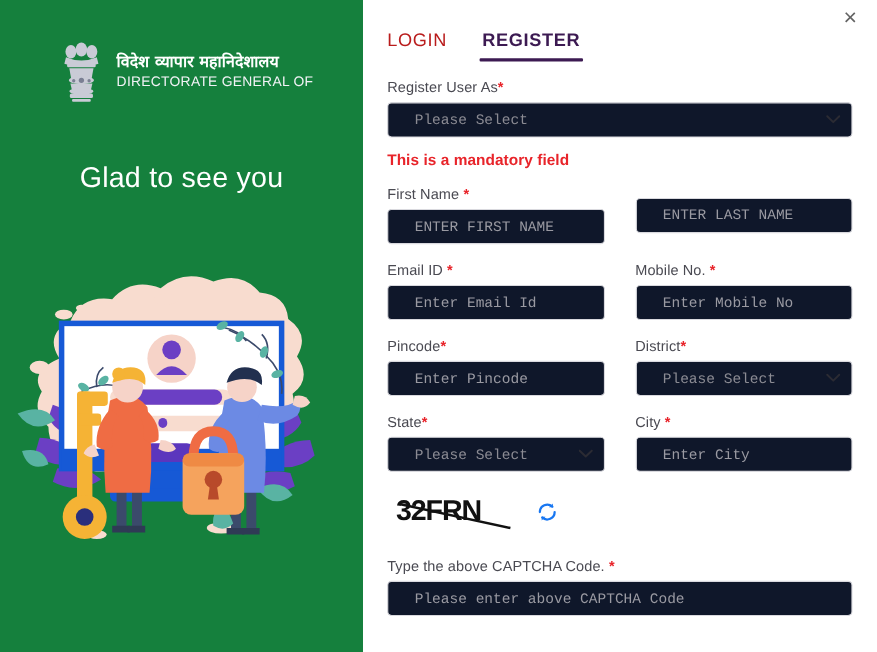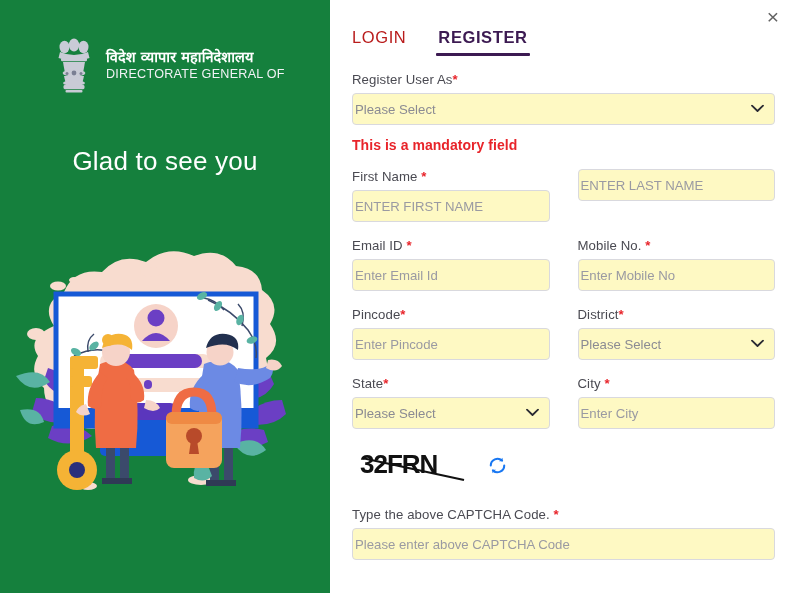--- a/index.html
+++ b/index.html
@@ -137,25 +137,25 @@
     color: #4a4a52;
     margin-bottom: 6px;
     letter-spacing: 0.1px;
   }
   .req { color: #e8242a; font-weight: 700; }
   .ctrl {
     width: 100%;
     height: 32px;
     border: 1px solid #d9d9de;
     border-radius: 4px;
-    background: #fef9c3;
-    font-family: Liberation Sans, sans-serif;
+    background: #0f172a;
+    font-family: Liberation Mono, monospace;
     font-size: 13.2px;
     color: #8b8b93;
-    padding: 0 2px;
+    padding: 0 24px;
     outline: none;
   }
   .ctrl::placeholder { color: #9a9aa2; }
   select.ctrl {
     -webkit-appearance: none;
     appearance: none;
     padding-right: 30px;
     cursor: pointer;
   }
   .select-wrap { position: relative; }
@@ -174,20 +174,21 @@
     font-size: 14px;
     font-weight: 700;
     margin-top: 12px;
     letter-spacing: 0.05px;
   }
   .block-single { margin-top: 16px; }
   .row2 {
     display: flex;
     gap: 28px;
     margin-top: 16px;
+    align-items: center;
   }
   .col { flex: 1 1 0; min-width: 0; }
   .captcha-row {
     display: flex;
     align-items: center;
     gap: 14px;
     margin-top: 18px;
     padding-left: 8px;
     height: 36px;
   }

